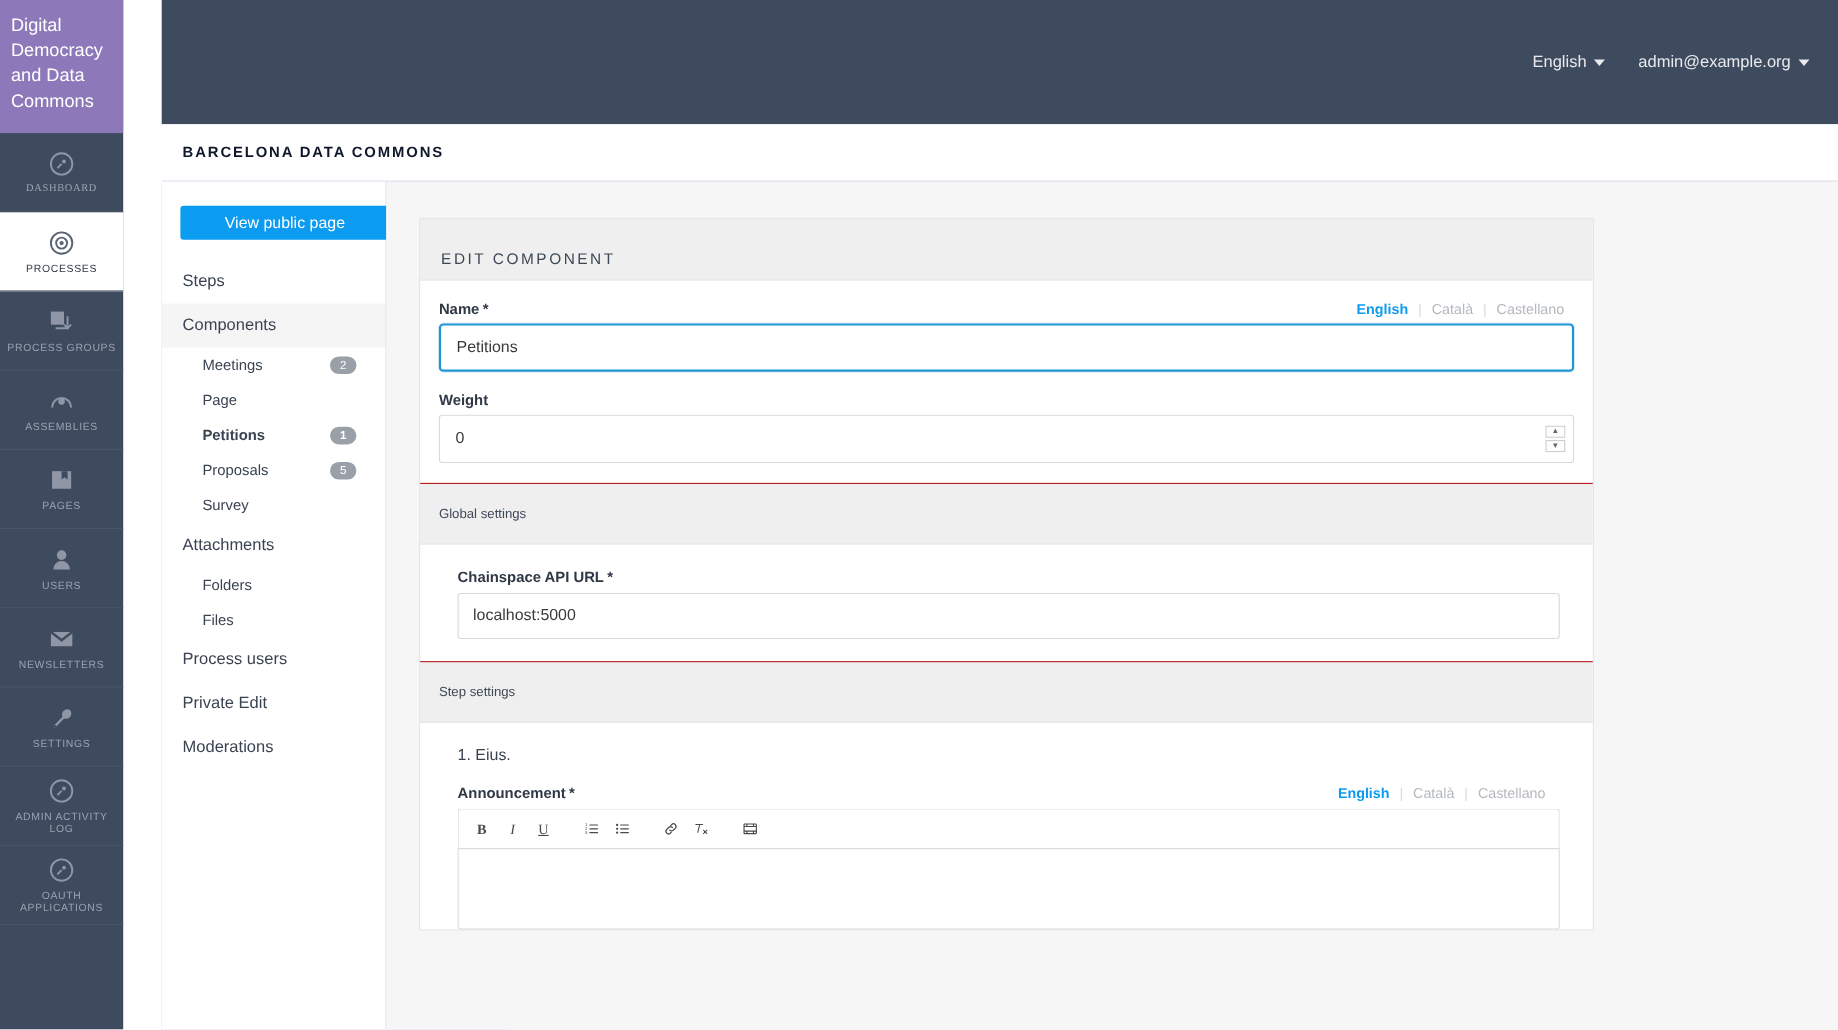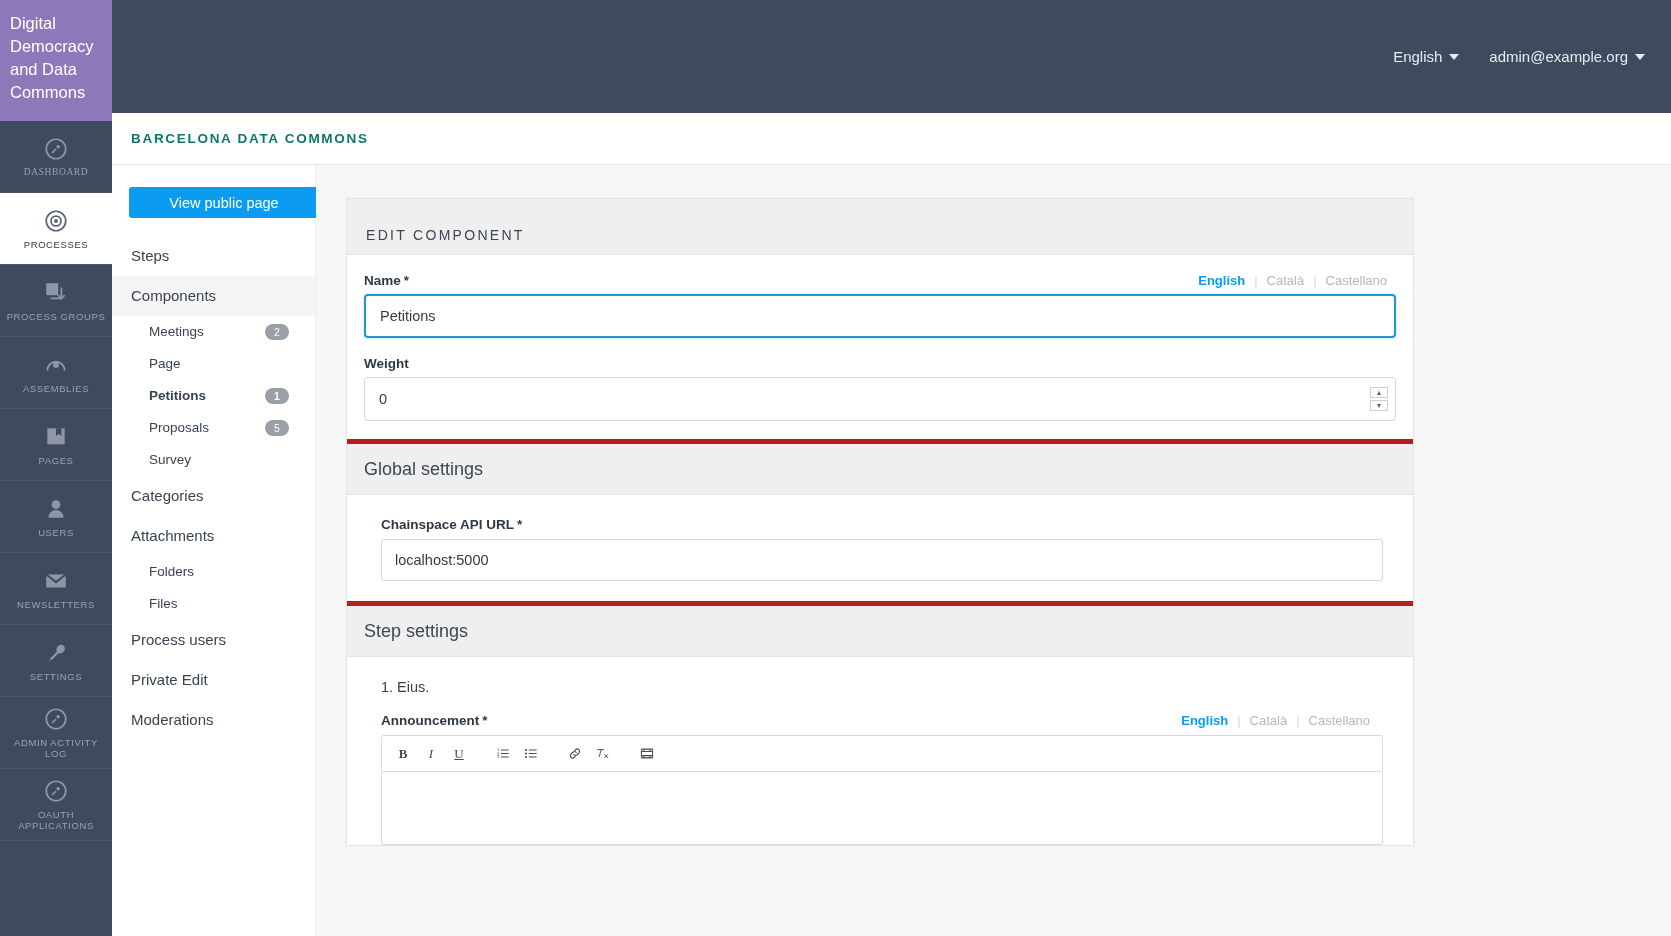--- a/index.html
+++ b/index.html
@@ -3,21 +3,21 @@
 <meta charset="utf-8">
 <style>
   * { box-sizing: border-box; }
   html, body {
     margin: 0; padding: 0;
     width: 1671px; height: 936px;
     overflow: hidden;
     font-family: "Liberation Sans", sans-serif;
     background: #ffffff;
   }
-  .app { position: relative; width: 1671px; height: 936px; display: flex; }
+  .app { position: relative; width: 1671px; height: 936px; display: flex; gap: 35px; }
 
   
   .rail {
     width: 112px; flex: 0 0 112px;
     background: #3e4a5e;
     display: flex; flex-direction: column;
     height: 936px;
   }
   .rail-logo {
     background: #8d79b9;
@@ -79,21 +79,21 @@
   }
 
   .breadcrumbbar {
     height: 52px;
     background: #ffffff;
     border-bottom: 1px solid #e6e6e6;
     display: flex; align-items: center;
     padding-left: 19px;
   }
   .breadcrumb-link {
-    color: #0f766e;
+    color: #0f172a;
     font-size: 13.5px;
     font-weight: bold;
     letter-spacing: 1.7px;
     text-transform: uppercase;
     text-decoration: none;
   }
 
   .body-area { flex: 1 1 auto; display: flex; min-height: 0; background: #c4b5fd; }
 
   
@@ -213,27 +213,27 @@
     width: 18px; height: 11px;
     border: 1px solid #cfcfcf;
     background: #fdfdfd;
     display: flex; align-items: center; justify-content: center;
     font-size: 7px; color: #666; cursor: pointer;
     line-height: 1;
   }
 
   .section-head {
     background: #efefef;
-    border-top: 5px solid #b91c1c;
+    border-top: 1px solid #b91c1c;
     border-bottom: 1px solid #e4e4e4;
     margin: 0 -17px;
     height: 56px;
     display: flex; align-items: center;
     padding-left: 17px;
-    font-size: 18px;
+    font-size: 12px;
     color: #3d4756;
   }
   .section-body { padding: 22px 0 20px 17px; }
 
   .api-input {
     width: 1002px;
     height: 42px;
     border: 1px solid #d9d9d9;
     border-radius: 3px;
     padding: 0 13px;
@@ -428,23 +428,20 @@
         <a class="nav-link sub bold">
           <span>Petitions</span>
           <span class="badge">1</span>
         </a>
         <a class="nav-link sub">
           <span>Proposals</span>
           <span class="badge">5</span>
         </a>
         <a class="nav-link sub">
           <span>Survey</span>
-        </a>
-        <a class="nav-link">
-          <span>Categories</span>
         </a>
         <a class="nav-link">
           <span>Attachments</span>
         </a>
         <a class="nav-link sub">
           <span>Folders</span>
         </a>
         <a class="nav-link sub">
           <span>Files</span>
         </a>

